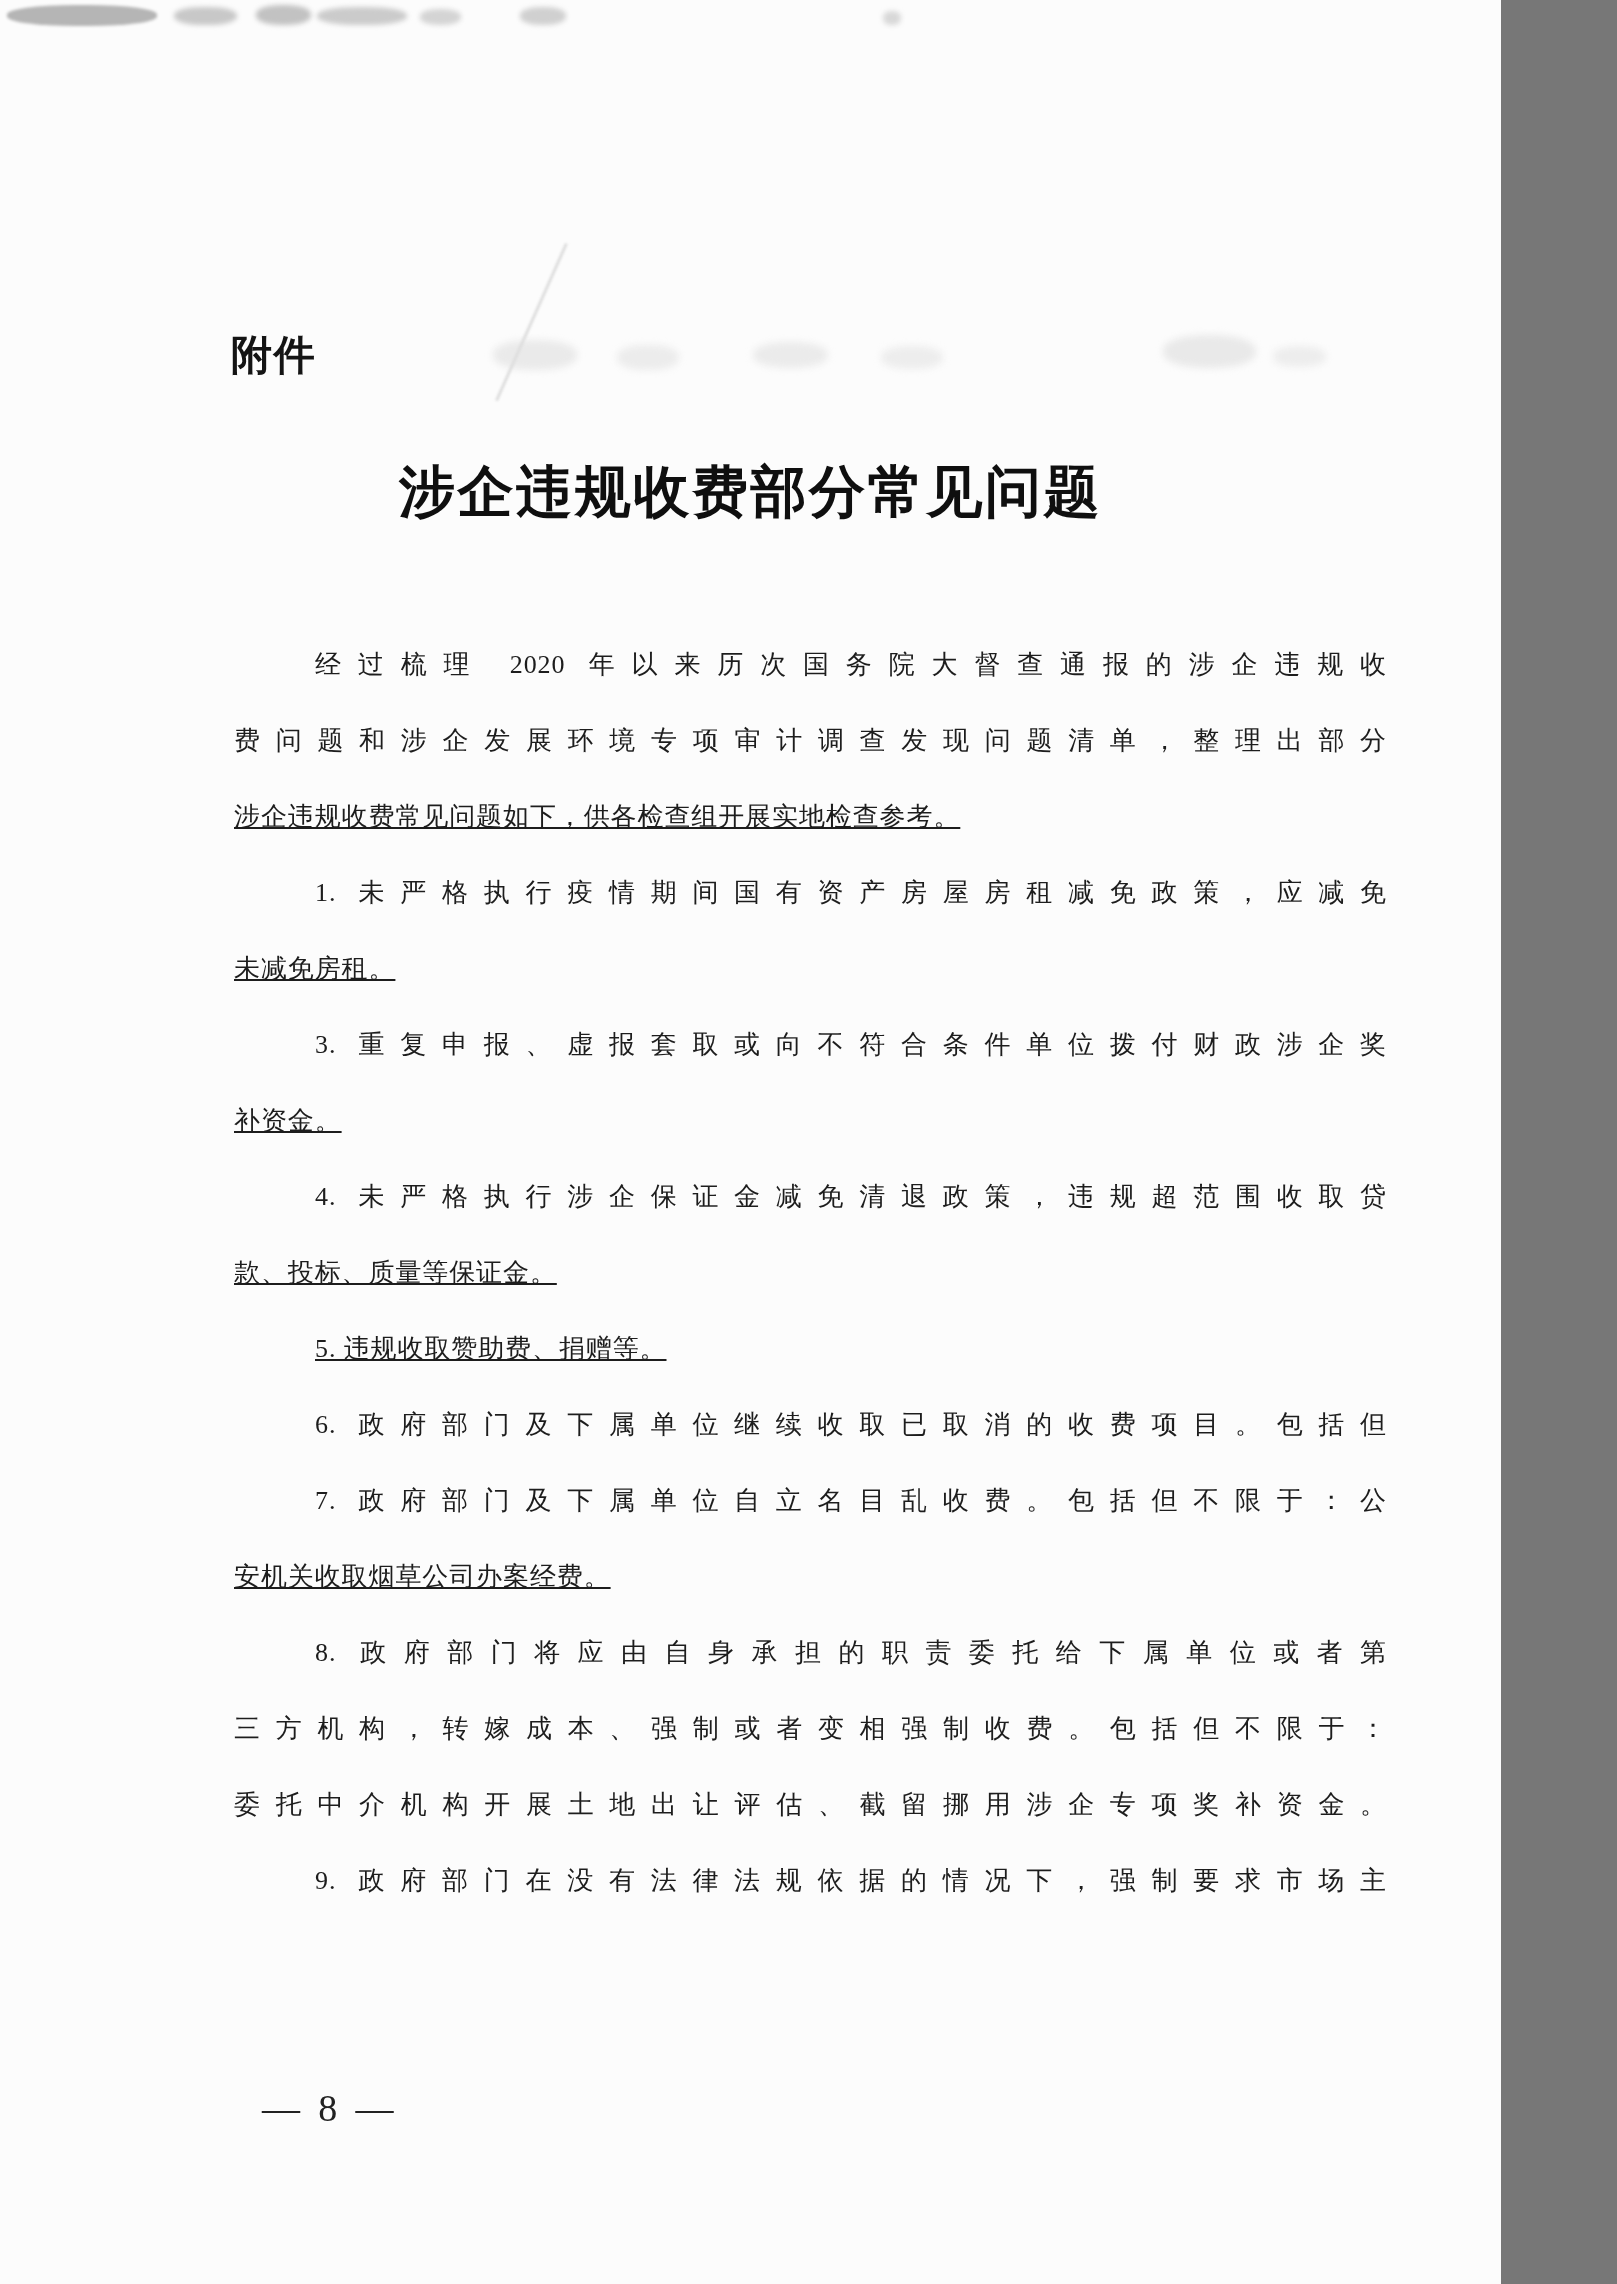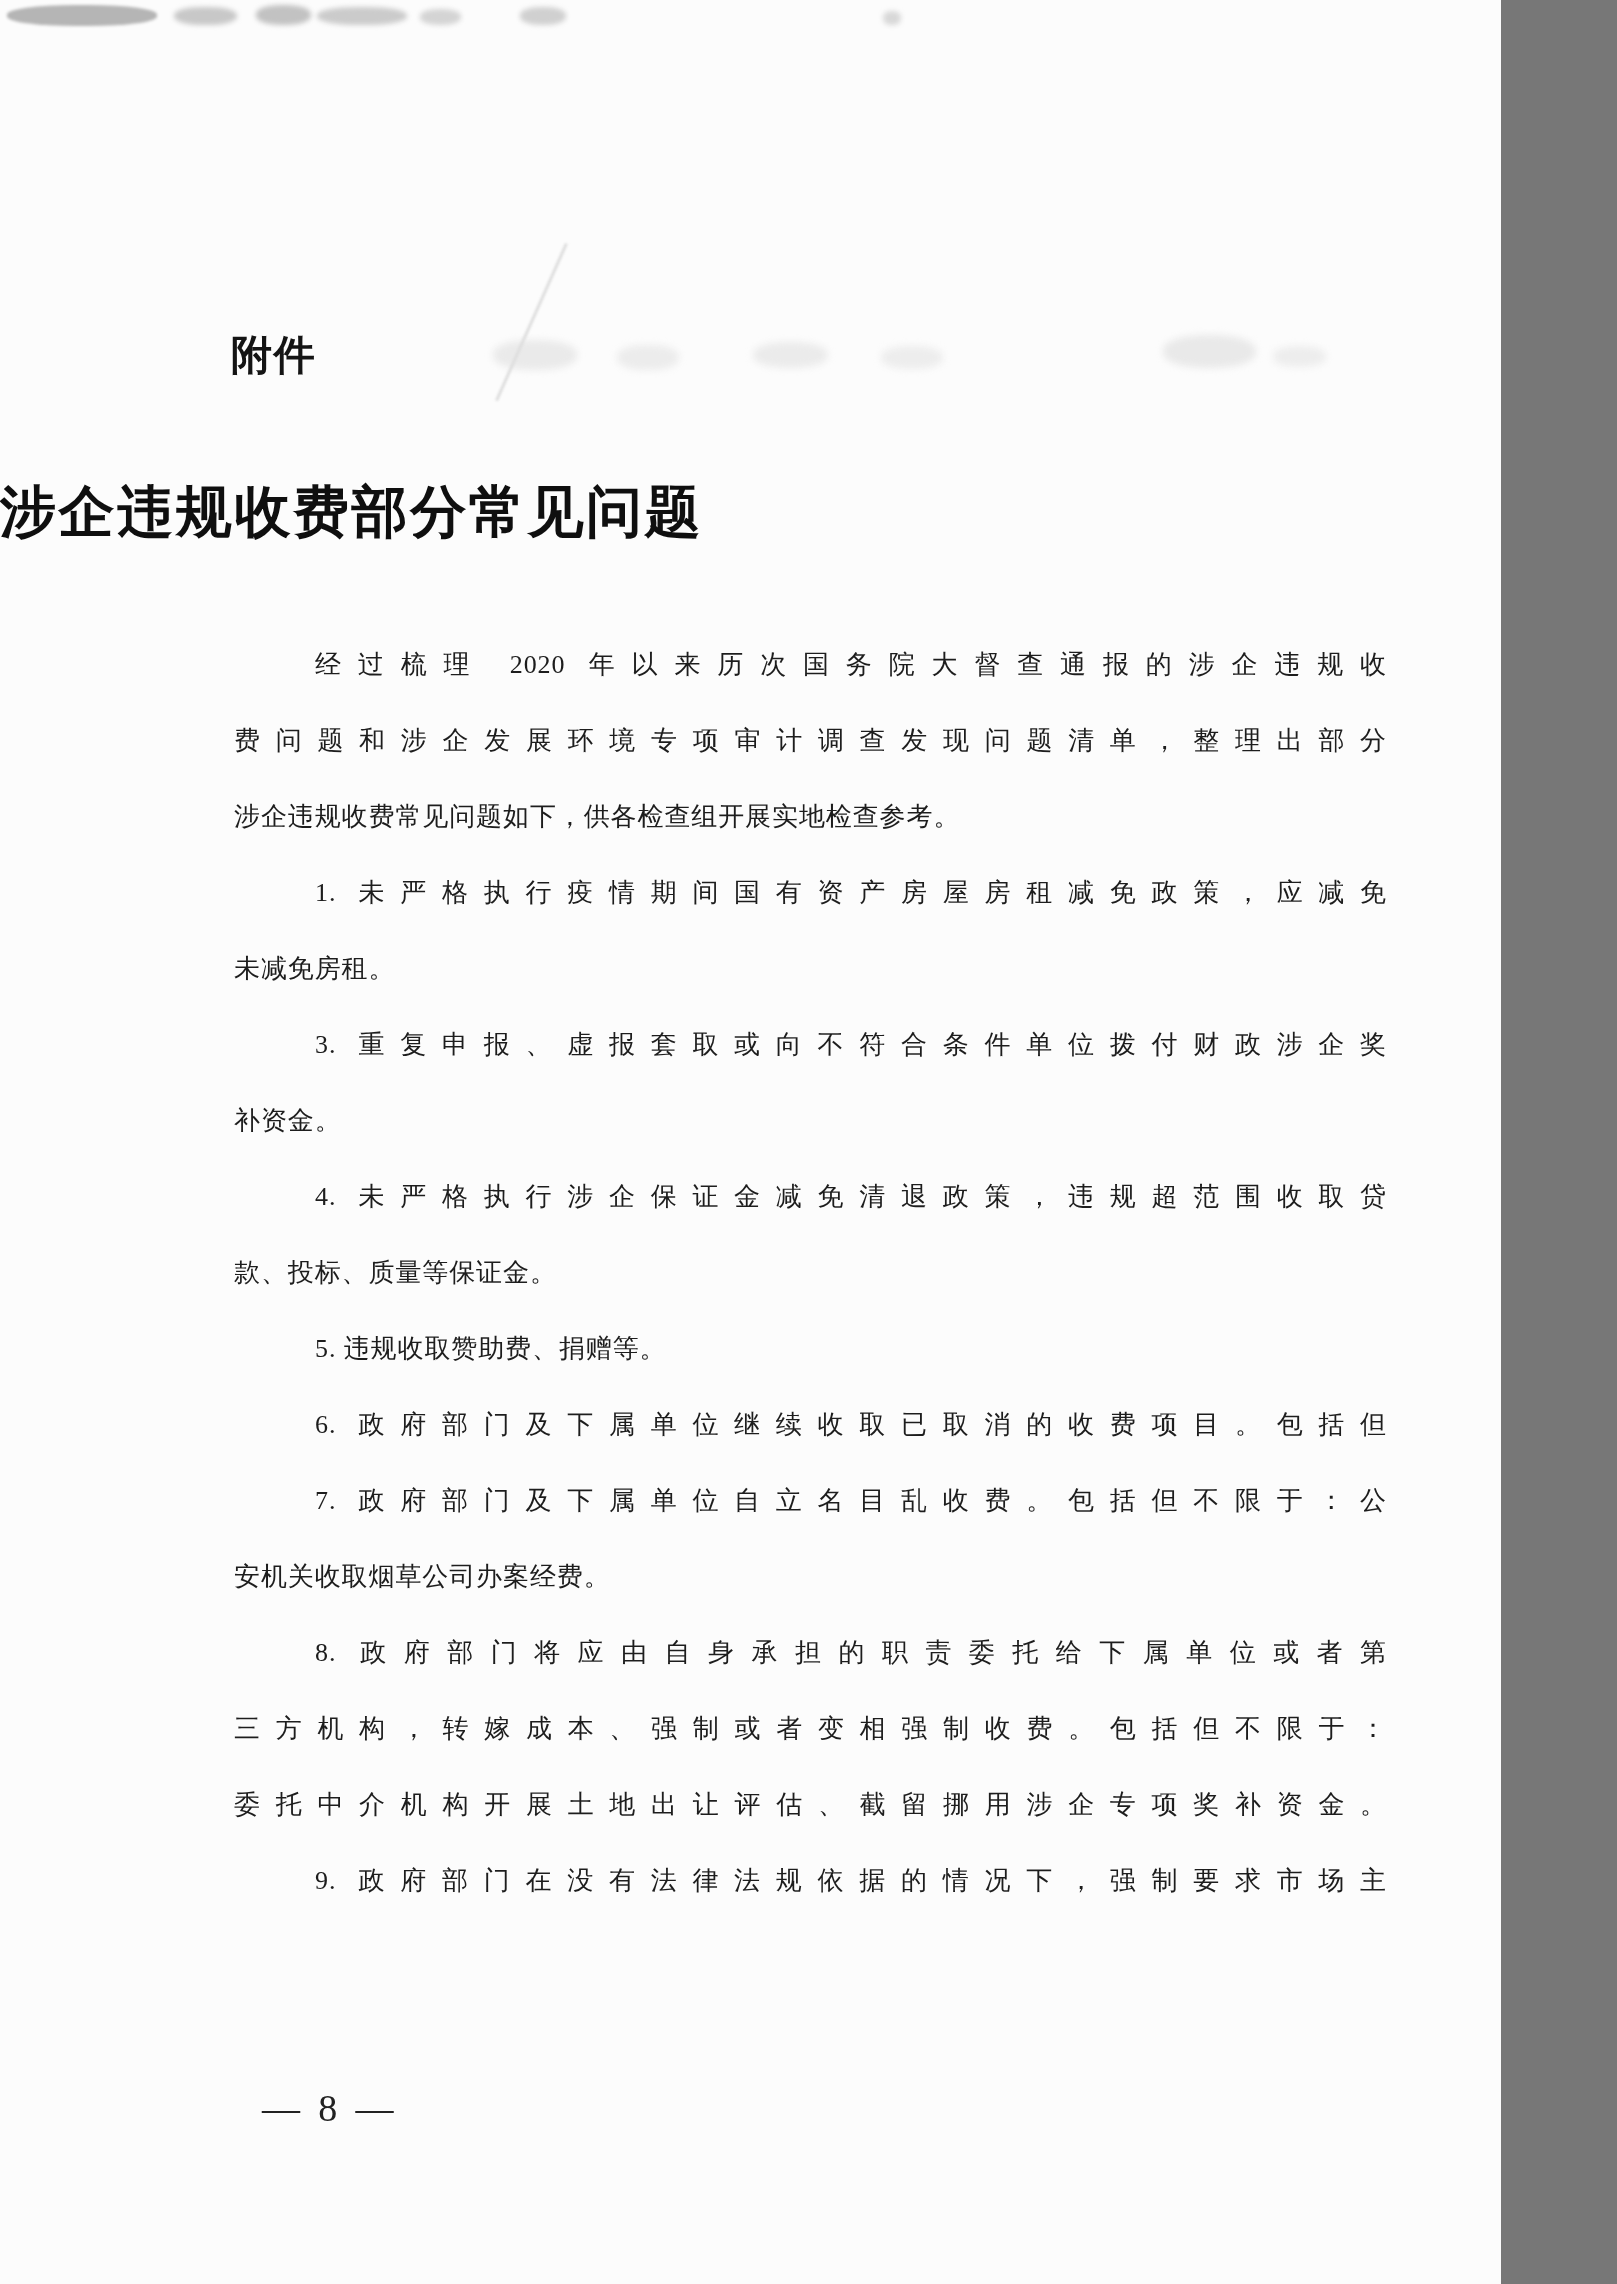--- a/index.html
+++ b/index.html
@@ -13,36 +13,36 @@
     color:#1e1e1e;
   }
   .attachment-label{
     position:absolute;left:231px;top:331px;
     font-family:"Liberation Sans","DejaVu Sans",sans-serif;
     font-weight:bold;font-size:41px;line-height:48px;
     color:#141414;letter-spacing:1.8px;
   }
   .doc-title{
     position:absolute;left:0;top:455px;width:100%;
-    text-align:left;
+    text-align:center;
     font-weight:bold;font-size:56px;line-height:74px;
-    letter-spacing:2.6px;color:#0f0f0f;margin-top:20px;
+    letter-spacing:2.6px;color:#0f0f0f;
   }
   .body-text{
     position:absolute;left:234px;top:627px;width:1153px;
   }
   .line{
     height:76px;line-height:76px;
     font-size:26px;color:#1d1d1d;
     text-align:justify;
     text-justify:inter-character;
     letter-spacing:0.9px;
   }
   .line.full{text-align-last:justify;}
-  .line.end{text-align-last:left;}
+  .line.end{text-align-last:left;text-decoration:underline;}
   .line.indent{padding-left:81px;}
   .page-number{
     position:absolute;left:262px;top:2085px;
     font-size:38px;line-height:46px;
     letter-spacing:4.4px;color:#222;
   }
   .smudge{position:absolute;border-radius:45%;filter:blur(2.6px);}
   .scratch{
     position:absolute;left:530px;top:236px;width:2.6px;height:172px;
     background:#dedede;transform:rotate(24deg);filter:blur(0.9px);

